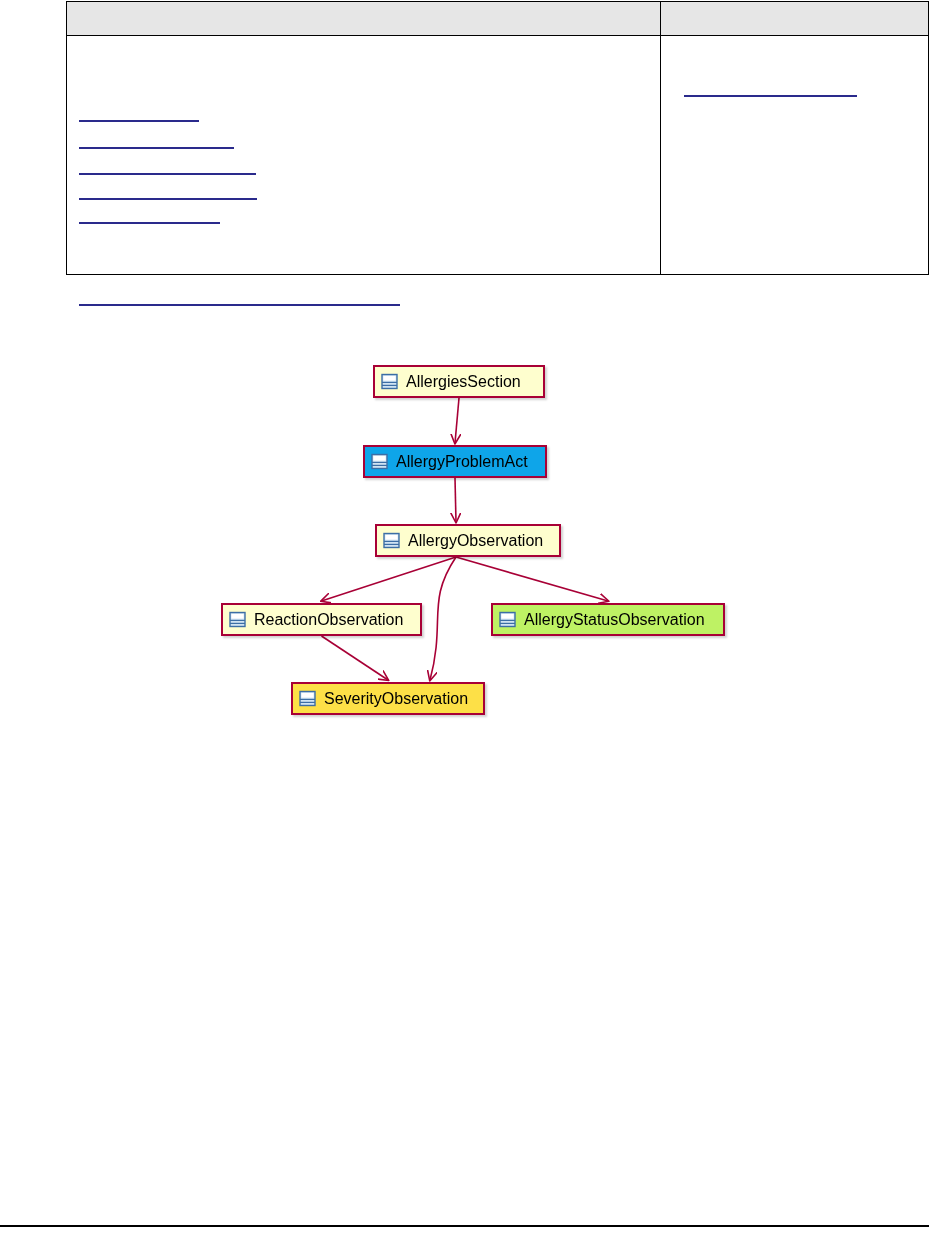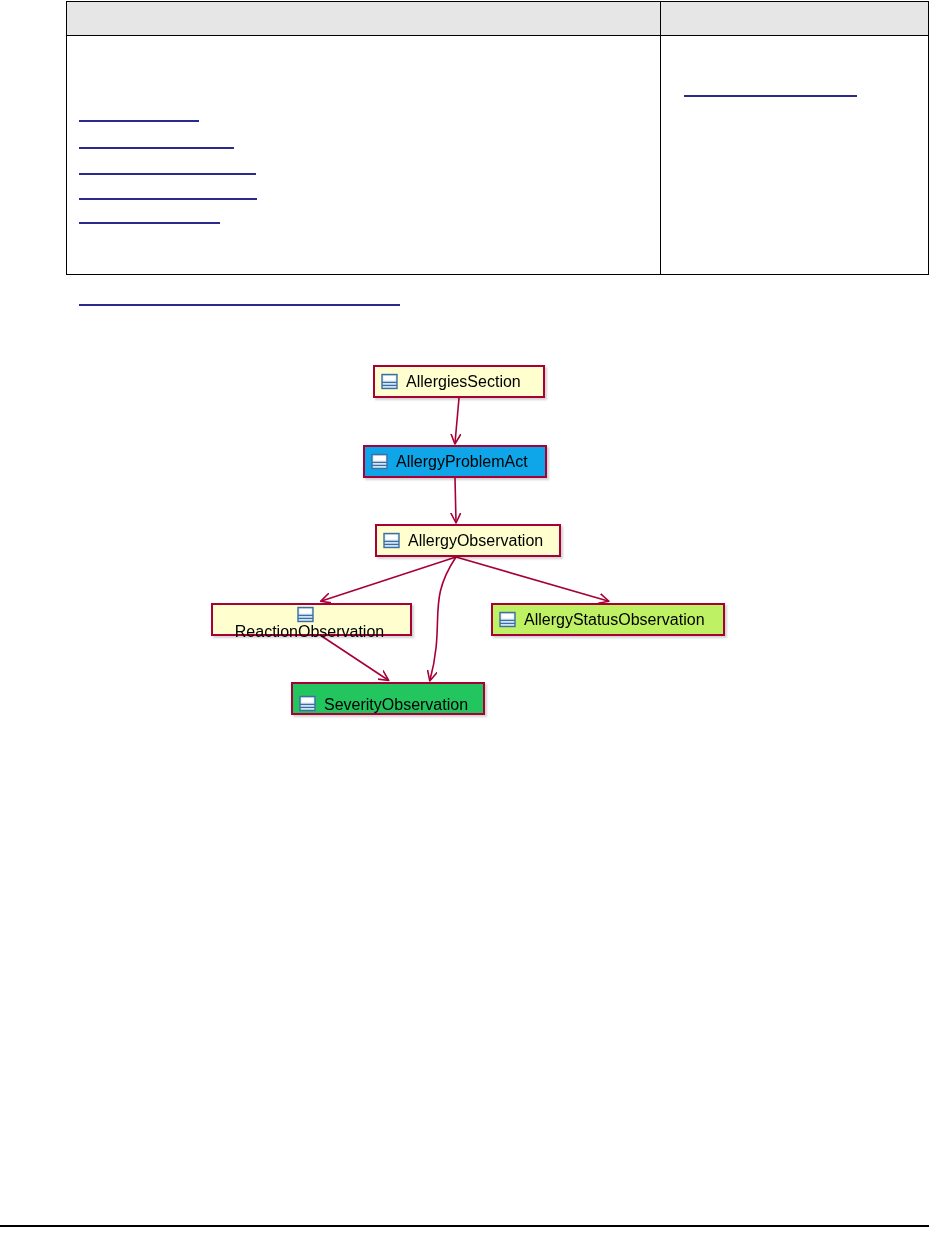--- a/index.html
+++ b/index.html
@@ -162,39 +162,39 @@
       </div>
       <div class="uml-node" style="left: 363px; top: 194px; width: 186px; background: rgb(254, 254, 206); border-color: rgb(168, 0, 54); margin-left: 12px;">
         <span class="uml-node-icon"><svg width="17" height="19" viewBox="0 0 17 19">
             <rect x="1" y="2.5" width="15" height="14" fill="#cfe3f2" stroke="#3c6ea5" stroke-width="1.4"></rect>
             <rect x="2.4" y="4" width="12.2" height="4.6" fill="#ffffff"></rect>
             <line x1="1" y1="10.4" x2="16" y2="10.4" stroke="#3c6ea5" stroke-width="1.2"></line>
             <line x1="1" y1="13.4" x2="16" y2="13.4" stroke="#3c6ea5" stroke-width="1.2"></line>
           </svg></span>
         <span class="uml-node-label">AllergyObservation</span>
       </div>
-      <div class="uml-node" style="left: 211px; top: 273px; width: 201px; background: rgb(254, 254, 206); border-color: rgb(168, 0, 54); flex-direction: column;">
+      <div class="uml-node" style="left: 221px; top: 273px; width: 201px; background: rgb(254, 254, 206); border-color: rgb(168, 0, 54);">
         <span class="uml-node-icon"><svg width="17" height="19" viewBox="0 0 17 19">
             <rect x="1" y="2.5" width="15" height="14" fill="#cfe3f2" stroke="#3c6ea5" stroke-width="1.4"></rect>
             <rect x="2.4" y="4" width="12.2" height="4.6" fill="#ffffff"></rect>
             <line x1="1" y1="10.4" x2="16" y2="10.4" stroke="#3c6ea5" stroke-width="1.2"></line>
             <line x1="1" y1="13.4" x2="16" y2="13.4" stroke="#3c6ea5" stroke-width="1.2"></line>
           </svg></span>
         <span class="uml-node-label">ReactionObservation</span>
       </div>
       <div class="uml-node" style="left: 491px; top: 273px; width: 234px; background: #bef264; border-color: rgb(168, 0, 54);">
         <span class="uml-node-icon"><svg width="17" height="19" viewBox="0 0 17 19">
             <rect x="1" y="2.5" width="15" height="14" fill="#cfe3f2" stroke="#3c6ea5" stroke-width="1.4"></rect>
             <rect x="2.4" y="4" width="12.2" height="4.6" fill="#ffffff"></rect>
             <line x1="1" y1="10.4" x2="16" y2="10.4" stroke="#3c6ea5" stroke-width="1.2"></line>
             <line x1="1" y1="13.4" x2="16" y2="13.4" stroke="#3c6ea5" stroke-width="1.2"></line>
           </svg></span>
         <span class="uml-node-label">AllergyStatusObservation</span>
       </div>
-      <div class="uml-node" style="left: 291px; top: 352px; width: 194px; background: #22c55e; border-color: rgb(168, 0, 54); align-items: flex-end;">
+      <div class="uml-node" style="left: 291px; top: 352px; width: 194px; background: #fde047; border-color: rgb(168, 0, 54);">
         <span class="uml-node-icon"><svg width="17" height="19" viewBox="0 0 17 19">
             <rect x="1" y="2.5" width="15" height="14" fill="#cfe3f2" stroke="#3c6ea5" stroke-width="1.4"></rect>
             <rect x="2.4" y="4" width="12.2" height="4.6" fill="#ffffff"></rect>
             <line x1="1" y1="10.4" x2="16" y2="10.4" stroke="#3c6ea5" stroke-width="1.2"></line>
             <line x1="1" y1="13.4" x2="16" y2="13.4" stroke="#3c6ea5" stroke-width="1.2"></line>
           </svg></span>
         <span class="uml-node-label">SeverityObservation</span>
       </div>
     </div>
 </div>

